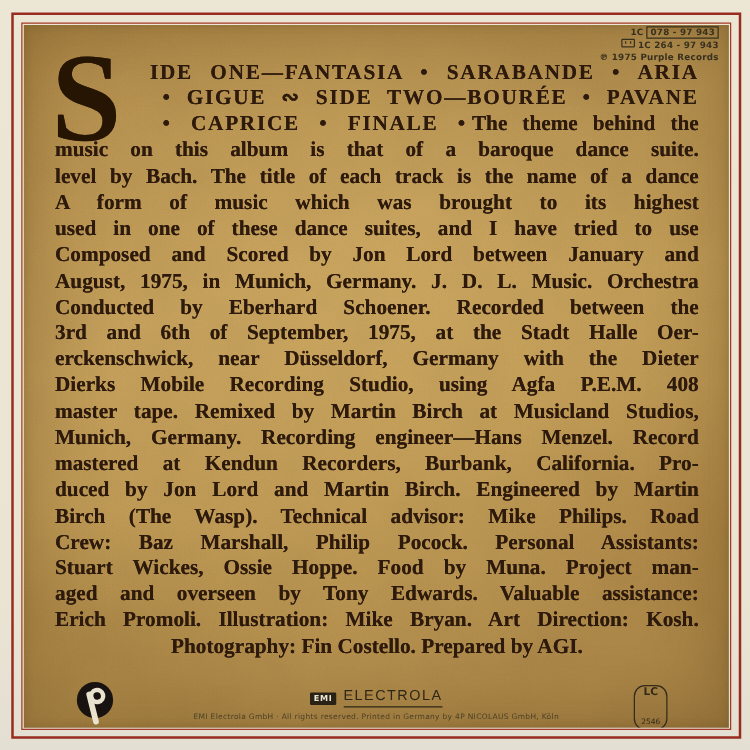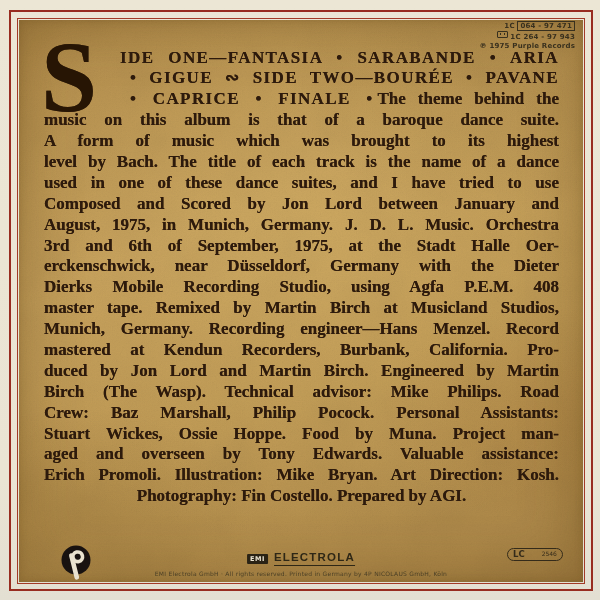--- a/index.html
+++ b/index.html
@@ -72,33 +72,33 @@
   .emi-lockup {
     position:absolute; left:50%; top:532px; transform:translateX(-50%);
     display:flex; align-items:center; gap:6px;
   }
   .emi-box {
     background:#2a2315; color:#ece6d4; font-family:"DejaVu Sans", sans-serif;
     font-weight:bold; font-size:6.5px; line-height:1; padding:2px 3px 1.5px 3px;
     border-radius:1px; letter-spacing:0.5px;
   }
   .electrola {
-    font-family:"Liberation Sans", sans-serif; font-weight:bold; font-size:11.5px;
+    font-family:"Liberation Sans", sans-serif; font-weight:normal; font-size:11.5px;
     letter-spacing:1.2px; color:#2e2716; line-height:1;
     border-bottom:1.5px solid #2e2716; padding-bottom:1.5px;
   }
   .fineprint {
     position:absolute; top:550px; left:0; right:0; text-align:center;
     font-family:"DejaVu Sans", sans-serif; font-size:6px; color:#4c4026;
     letter-spacing:0.25px;
   }
   .lc-pill {
     position:absolute; left:488px; top:528px;
     border:1.5px solid #342b1a; border-radius:9px; padding:1px 5px 2px 5px;
-    display:flex; align-items:center; gap:17px; color:#342b1a;
+    display:flex; align-items:center; gap:17px; color:#342b1a;flex-direction:column;
   }
   .lc-label { font-family:"DejaVu Sans", sans-serif; font-weight:bold; font-size:8.5px; line-height:1; }
   .lc-num { font-family:"DejaVu Sans", sans-serif; font-size:6px; line-height:1; }
 </style>
 </head>
 <body>
 
 <div class="paper">
 
   <div class="cover">
@@ -110,36 +110,37 @@
       </filter>
       <filter id="blotchF">
         <feTurbulence type="fractalNoise" baseFrequency="0.02" numOctaves="3" seed="11" stitchTiles="stitch"></feTurbulence>
         <feColorMatrix type="saturate" values="0"></feColorMatrix>
       </filter>
       <rect width="100%" height="100%" filter="url(#blotchF)" opacity="0.10"></rect>
       <rect width="100%" height="100%" filter="url(#grainF)" opacity="0.11"></rect>
     </svg>
 
     <div class="catalog">
-      <div><span>1C</span> <span class="cat-box">064 - 97 471</span></div>
+      <div><span>1C</span> <span class="cat-box">078 - 97 943</span></div>
       <div><span class="cassette-icon"></span><span>1C 264 - 97 943</span></div>
       <div><span>℗</span> <span>1975 Purple Records</span></div>
     </div>
 
     <div class="content">
       <span class="dropcap">S</span>
       <div class="line caps l1">IDE ONE—FANTASIA • SARABANDE • ARIA</div>
       <div class="line caps l2">• GIGUE ∾ SIDE TWO—BOURÉE • PAVANE</div>
       <div class="line l3"><span class="capseg">• CAPRICE • FINALE •</span><span>The theme behind the</span></div>
       <div class="line">music on this album is that of a baroque dance suite.</div>
+      <div class="line">level by Bach. The title of each track is the name of a dance</div>
       <div class="line">A form of music which was brought to its highest</div>
-      <div class="line">level by Bach. The title of each track is the name of a dance</div>
       <div class="line">used in one of these dance suites, and I have tried to use</div>
       <div class="line">Composed and Scored by Jon Lord between January and</div>
       <div class="line">August, 1975, in Munich, Germany. J. D. L. Music. Orchestra</div>
+      <div class="line">Conducted by Eberhard Schoener. Recorded between the</div>
       <div class="line">3rd and 6th of September, 1975, at the Stadt Halle Oer-</div>
       <div class="line">erckenschwick, near Düsseldorf, Germany with the Dieter</div>
       <div class="line">Dierks Mobile Recording Studio, using Agfa P.E.M. 408</div>
       <div class="line">master tape. Remixed by Martin Birch at Musicland Studios,</div>
       <div class="line">Munich, Germany. Recording engineer—Hans Menzel. Record</div>
       <div class="line">mastered at Kendun Recorders, Burbank, California. Pro-</div>
       <div class="line">duced by Jon Lord and Martin Birch. Engineered by Martin</div>
       <div class="line">Birch (The Wasp). Technical advisor: Mike Philips. Road</div>
       <div class="line">Crew: Baz Marshall, Philip Pocock. Personal Assistants:</div>
       <div class="line">Stuart Wickes, Ossie Hoppe. Food by Muna. Project man-</div>

